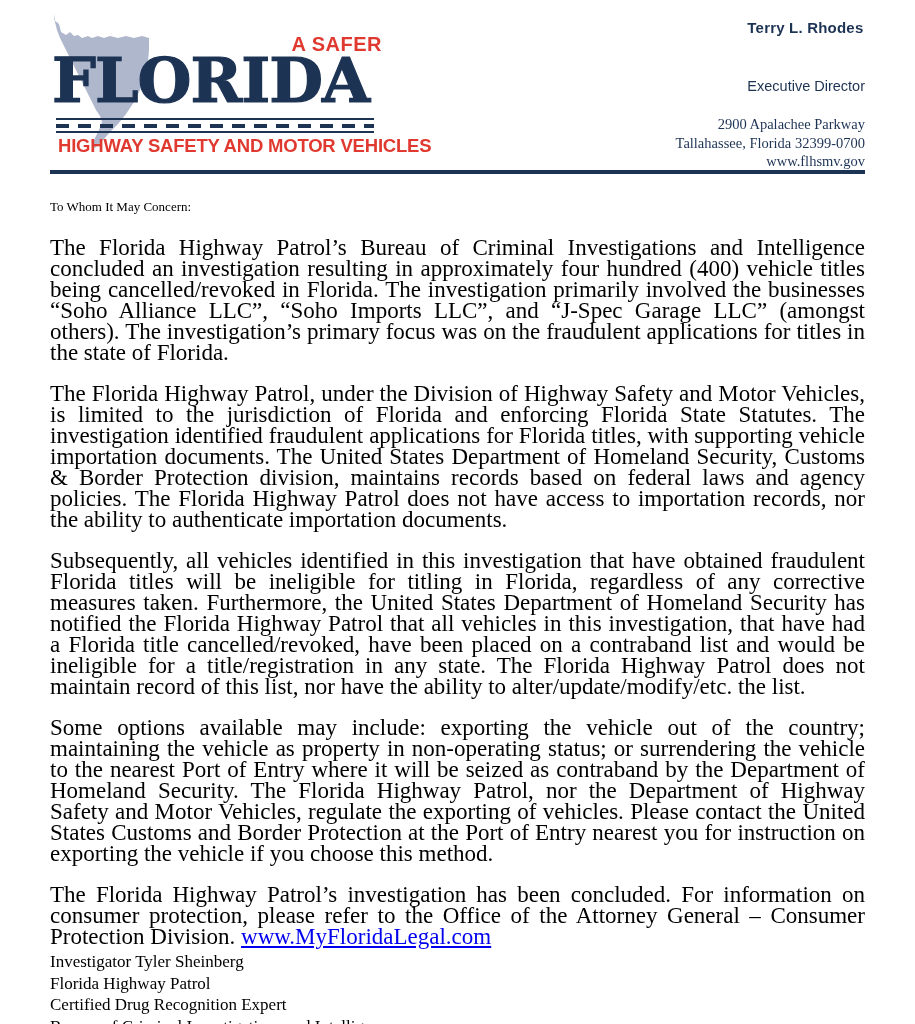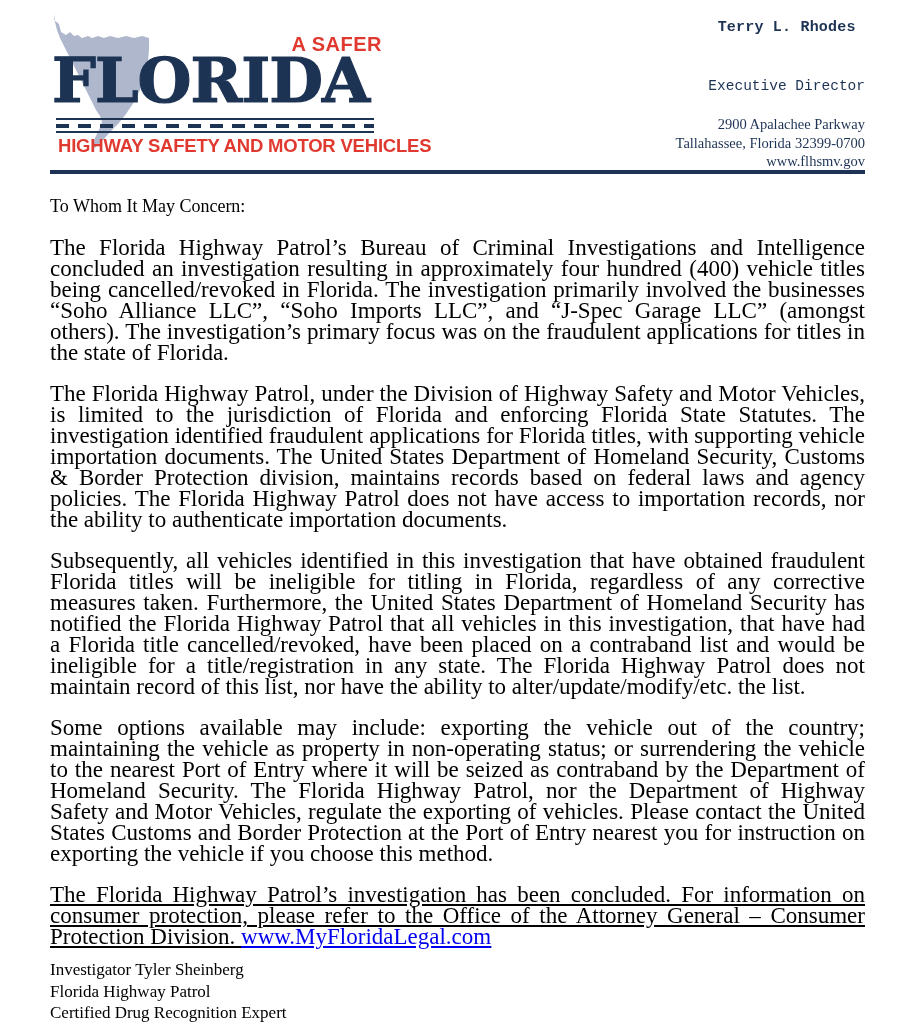--- a/index.html
+++ b/index.html
@@ -109,23 +109,23 @@
     z-index: 3;
     line-height: 1;
     white-space: nowrap;
   }
 
   
   .header-right {
     position: absolute;
     right: 50px;
     top: 18px;
-    text-align: center;
+    text-align: left;
     color: #1D3354;
-    font-family: Liberation Mono, monospace;
+    font-family: Liberation Sans, sans-serif;
     font-size: 14.5px;
     line-height: 19px;
   }
   .hr-name {
     font-weight: bold;
     font-size: 15px;
     letter-spacing: 0.2px;
   }
   .hr-title {
     font-size: 14.5px;
@@ -154,33 +154,33 @@
 
   
   .body-area {
     position: absolute;
     left: 50px;
     top: 196px;
     width: 815px;
   }
 
   .salutation {
-    font-size: 18px;
+    font-size: 13px;
     line-height: 21px;
     margin: 0 0 20px 0;
   }
 
   p.para {
     font-size: 23px;
     line-height: 21px;
     text-align: justify;
     margin: 0 0 20px 0;
     hyphens: none;
   }
-  p.para:last-of-type { margin-bottom: 12px; text-decoration: underline; }
+  p.para:last-of-type { margin-bottom: 4px; }
 
   a.extlink {
     color: #0000EE;
     text-decoration: underline;
   }
 
   .signature {
     font-size: 17px;
     line-height: 21.5px;
   }

